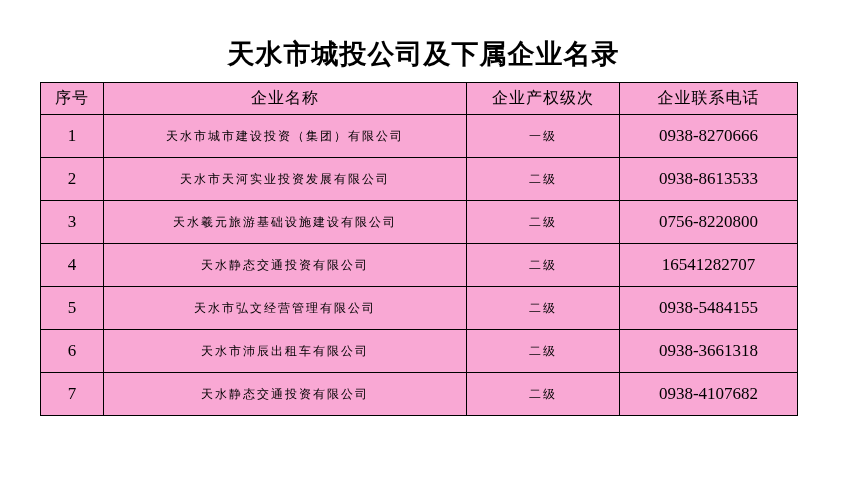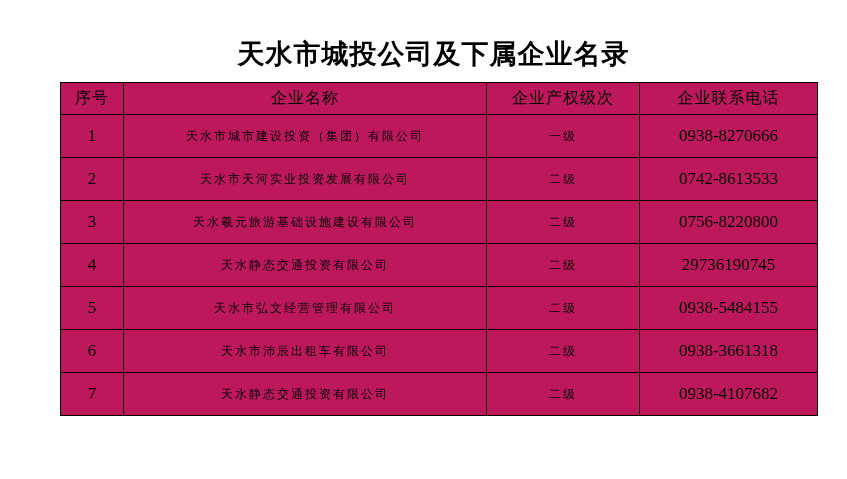--- a/index.html
+++ b/index.html
@@ -9,21 +9,20 @@
     height: 479px;
     overflow: hidden;
     font-family: "Liberation Serif", "DejaVu Serif", serif;
     color: #000000;
   }
   .page {
     width: 847px;
     height: 479px;
     background: #ffffff;
     padding-top: 36px;
-    padding-left: 20px;
   }
   .doc-title {
     text-align: center;
     font-size: 27px;
     line-height: 36px;
     font-weight: bold;
     font-family: "Liberation Serif", "DejaVu Serif", serif;
     letter-spacing: 1px;
   }
   table.company-table {
@@ -31,21 +30,21 @@
     table-layout: fixed;
     width: 757px;
     margin: 10px 0 0 40px;
     border: 1.5px solid #000000;
   }
   .company-table th,
   .company-table td {
     border: 1px solid #000000;
     text-align: center;
     vertical-align: middle;
-    background: #be185d;
+    background: #f9a8d4;
     padding: 0 4px;
     overflow: hidden;
     white-space: nowrap;
   }
   .company-table th {
     height: 32px;
     font-family: "Liberation Sans", "DejaVu Sans", sans-serif;
     font-weight: normal;
     font-size: 16px;
     letter-spacing: 1px;
@@ -94,35 +93,35 @@
     <td class="cell-no">1</td>
     <td class="cell-name">天水市城市建设投资（集团）有限公司</td>
     <td class="cell-level">一级</td>
     <td class="cell-phone">0938-8270666</td>
   </tr>
 
   <tr>
     <td class="cell-no">2</td>
     <td class="cell-name">天水市天河实业投资发展有限公司</td>
     <td class="cell-level">二级</td>
-    <td class="cell-phone">0742-8613533</td>
+    <td class="cell-phone">0938-8613533</td>
   </tr>
 
   <tr>
     <td class="cell-no">3</td>
     <td class="cell-name">天水羲元旅游基础设施建设有限公司</td>
     <td class="cell-level">二级</td>
     <td class="cell-phone">0756-8220800</td>
   </tr>
 
   <tr>
     <td class="cell-no">4</td>
     <td class="cell-name">天水静态交通投资有限公司</td>
     <td class="cell-level">二级</td>
-    <td class="cell-phone">29736190745</td>
+    <td class="cell-phone">16541282707</td>
   </tr>
 
   <tr>
     <td class="cell-no">5</td>
     <td class="cell-name">天水市弘文经营管理有限公司</td>
     <td class="cell-level">二级</td>
     <td class="cell-phone">0938-5484155</td>
   </tr>
 
   <tr>

